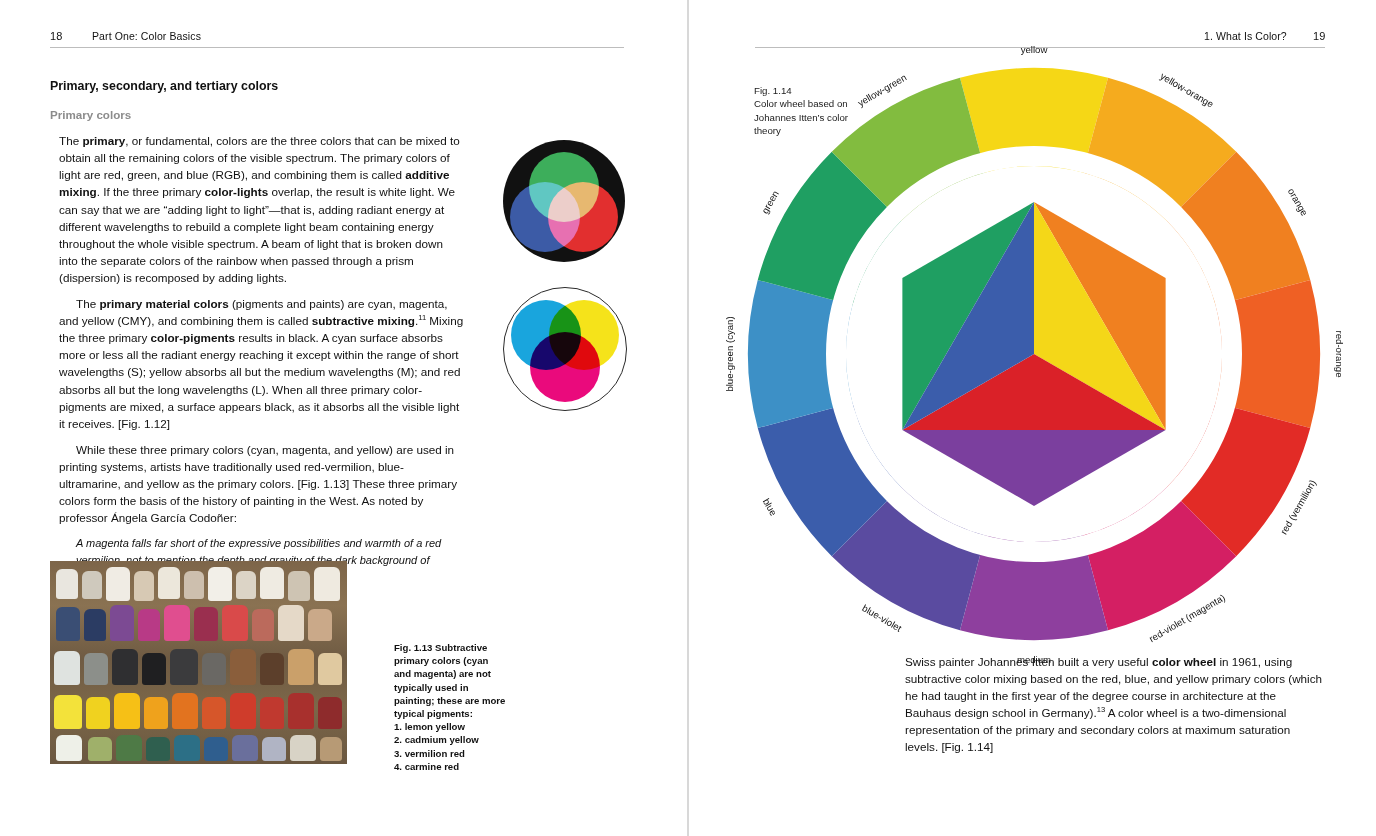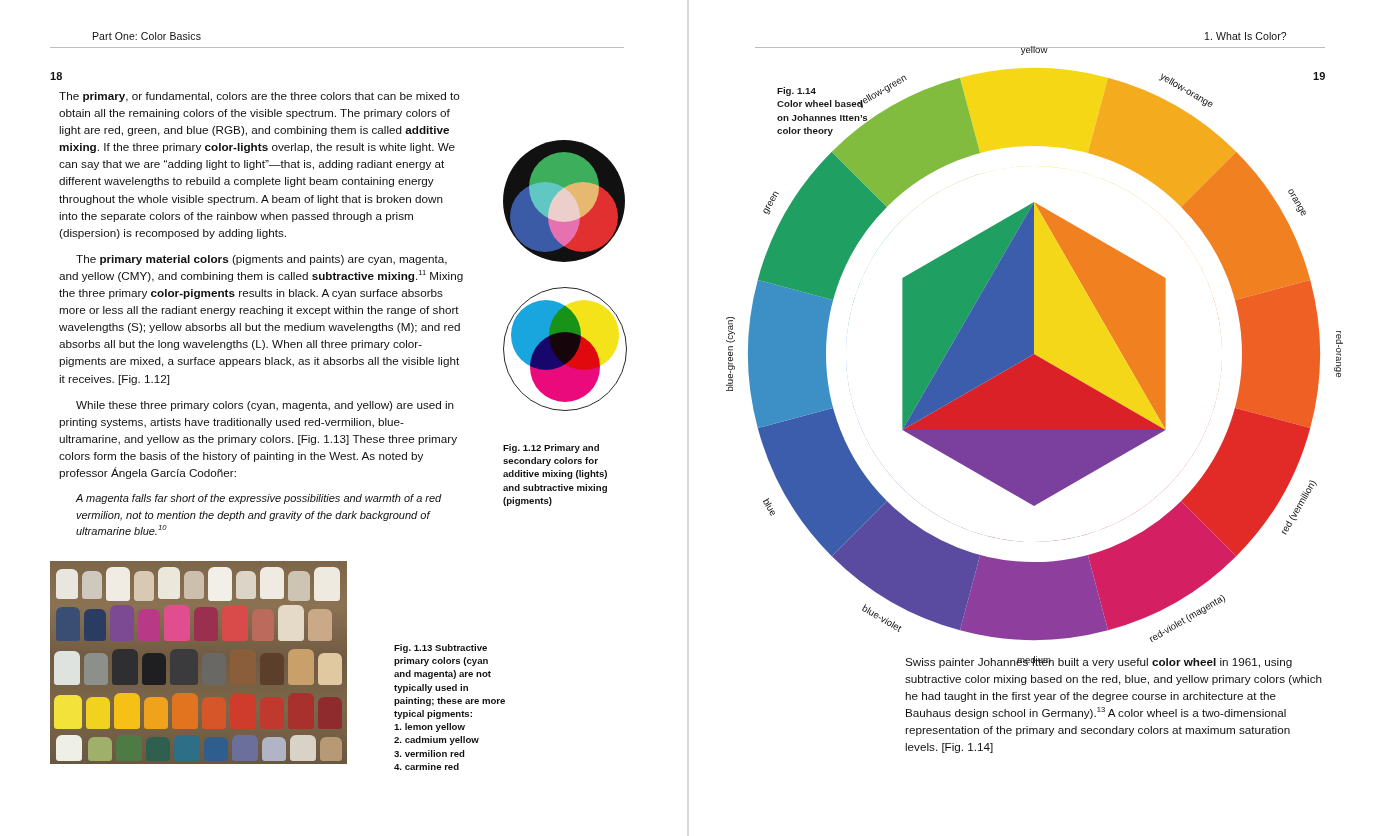--- a/index.html
+++ b/index.html
@@ -12,21 +12,21 @@
   .spread{position:relative;width:1376px;height:836px;}
   .gutter{position:absolute;left:687px;top:0;width:2px;height:836px;background:#d8d8d8;}
 
   
   .page-left{position:absolute;left:0;top:0;width:687px;height:836px;}
   .page-right{position:absolute;left:689px;top:0;width:687px;height:836px;}
 
   .run-head{
     position:absolute;font-size:10.5px;color:#111;letter-spacing:.1px;
   }
-  .folio{font-weight:bold;font-size:11px;margin-top:40px;}
+  .folio{font-weight:normal;font-size:11px;}
   .rule{position:absolute;height:1px;background:#bdbdbd;}
 
   .col{
     position:absolute;
     font-size:11.7px;
     line-height:17.1px;
     color:#111;
     text-align:left;
   }
   .col p{margin:9px;}
@@ -66,62 +66,60 @@
   }
   .sw{position:absolute;border-radius:6px 6px 3px 3px;}
 
   
   .wheel-wrap{position:absolute;left:744px;top:50px;width:580px;height:608px;text-decoration:underline;}
   .wheel-label{
     position:absolute;font-size:9.6px;color:#111;white-space:nowrap;
     transform-origin:center center;
   }
   .fig-note{
-    position:absolute;left:754px;top:84px;font-size:9.7px;line-height:13.4px;font-weight:bold;margin-left:23px;
+    position:absolute;left:754px;top:84px;font-size:9.7px;line-height:13.4px;font-weight:normal;
   }
   .body-right{
     position:absolute;left:905px;top:681px;width:419px;
     font-size:11.7px;line-height:17.1px;color:#111;margin-top:22px;
   }
 </style>
 </head>
 <body>
 
 <div class="spread">
   <div class="gutter"></div>
 
   <div class="page-left">
 
     <div class="run-head folio" style="left:50px;top:30px;">18</div>
     <div class="run-head" style="left:92px;top:30px;">Part One: Color Basics</div>
     <div class="rule" style="left:50px;top:47px;width:574px;"></div>
 
     <div class="col" style="left:50px;top:78px;width:424px;">
+      <div class="sec-title">Primary, secondary, and tertiary colors</div>
+      <div class="sub-title">Primary colors</div>
       <p>The <b>primary</b>, or fundamental, colors are the three colors that can be mixed to obtain all the remaining colors of the visible spectrum. The primary colors of light are red, green, and blue (RGB), and combining them is called <b>additive mixing</b>. If the three primary <b>color-lights</b> overlap, the result is white light. We can say that we are “adding light to light”—that is, adding radiant energy at different wavelengths to rebuild a complete light beam containing energy throughout the whole visible spectrum. A beam of light that is broken down into the separate colors of the rainbow when passed through a prism (dispersion) is recomposed by adding lights.</p>
       <p class="ind">The <b>primary material colors</b> (pigments and paints) are cyan, magenta, and yellow (CMY), and combining them is called <b>subtractive mixing</b>.<sup>11</sup> Mixing the three primary <b>color-pigments</b> results in black. A cyan surface absorbs more or less all the radiant energy reaching it except within the range of short wavelengths (S); yellow absorbs all but the medium wavelengths (M); and red absorbs all but the long wavelengths (L). When all three primary color-pigments are mixed, a surface appears black, as it absorbs all the visible light it receives. [Fig. 1.12]</p>
       <p class="ind">While these three primary colors (cyan, magenta, and yellow) are used in printing systems, artists have traditionally used red-vermilion, blue-ultramarine, and yellow as the primary colors. [Fig. 1.13] These three primary colors form the basis of the history of painting in the West. As noted by professor Ángela García Codoñer:</p>
       <p class="quote">A magenta falls far short of the expressive possibilities and warmth of a red vermilion, not to mention the depth and gravity of the dark background of ultramarine blue.<sup>10</sup></p>
     </div>
 
     <div class="mix-fig additive" style="left:503px;top:140px;">
       <div class="blob" style="left:26px;top:12px;background:#2fa84f;"></div>
       <div class="blob" style="left:7px;top:42px;background:#2e4fa0;"></div>
       <div class="blob" style="left:45px;top:42px;background:#e02020;"></div>
     </div>
 
     <div class="mix-fig subtractive" style="left:503px;top:287px;">
       <div class="blob-sub" style="left:7px;top:12px;background:#19a5dd;"></div>
       <div class="blob-sub" style="left:45px;top:12px;background:#f5e31a;"></div>
       <div class="blob-sub" style="left:26px;top:44px;background:#ea0a7c;"></div>
     </div>
 
-    <div class="caption" style="left:503px;top:441px;width:110px;">
-      <span class="lead">Fig. 1.12</span>
-      <span>Primary and secondary colors for additive mixing (lights) and subtractive mixing (pigments)</span>
-    </div>
 
     <div class="photo">
       <div style="position:absolute;inset:0;background:linear-gradient(180deg,#7d6549 0%,#8a7252 22%,#6f5b43 48%,#7c6749 72%,#6a5740 100%);"></div>
 
       <div class="sw" style="left:6px;top:8px;width:22px;height:30px;background:#e9e6df;"></div>
       <div class="sw" style="left:32px;top:10px;width:20px;height:28px;background:#cfc9bd;"></div>
       <div class="sw" style="left:56px;top:6px;width:24px;height:34px;background:#f0ece4;"></div>
       <div class="sw" style="left:84px;top:10px;width:20px;height:30px;background:#d7c9b4;"></div>
       <div class="sw" style="left:108px;top:6px;width:22px;height:32px;background:#ece7db;"></div>
       <div class="sw" style="left:134px;top:10px;width:20px;height:28px;background:#cdbfae;"></div>

